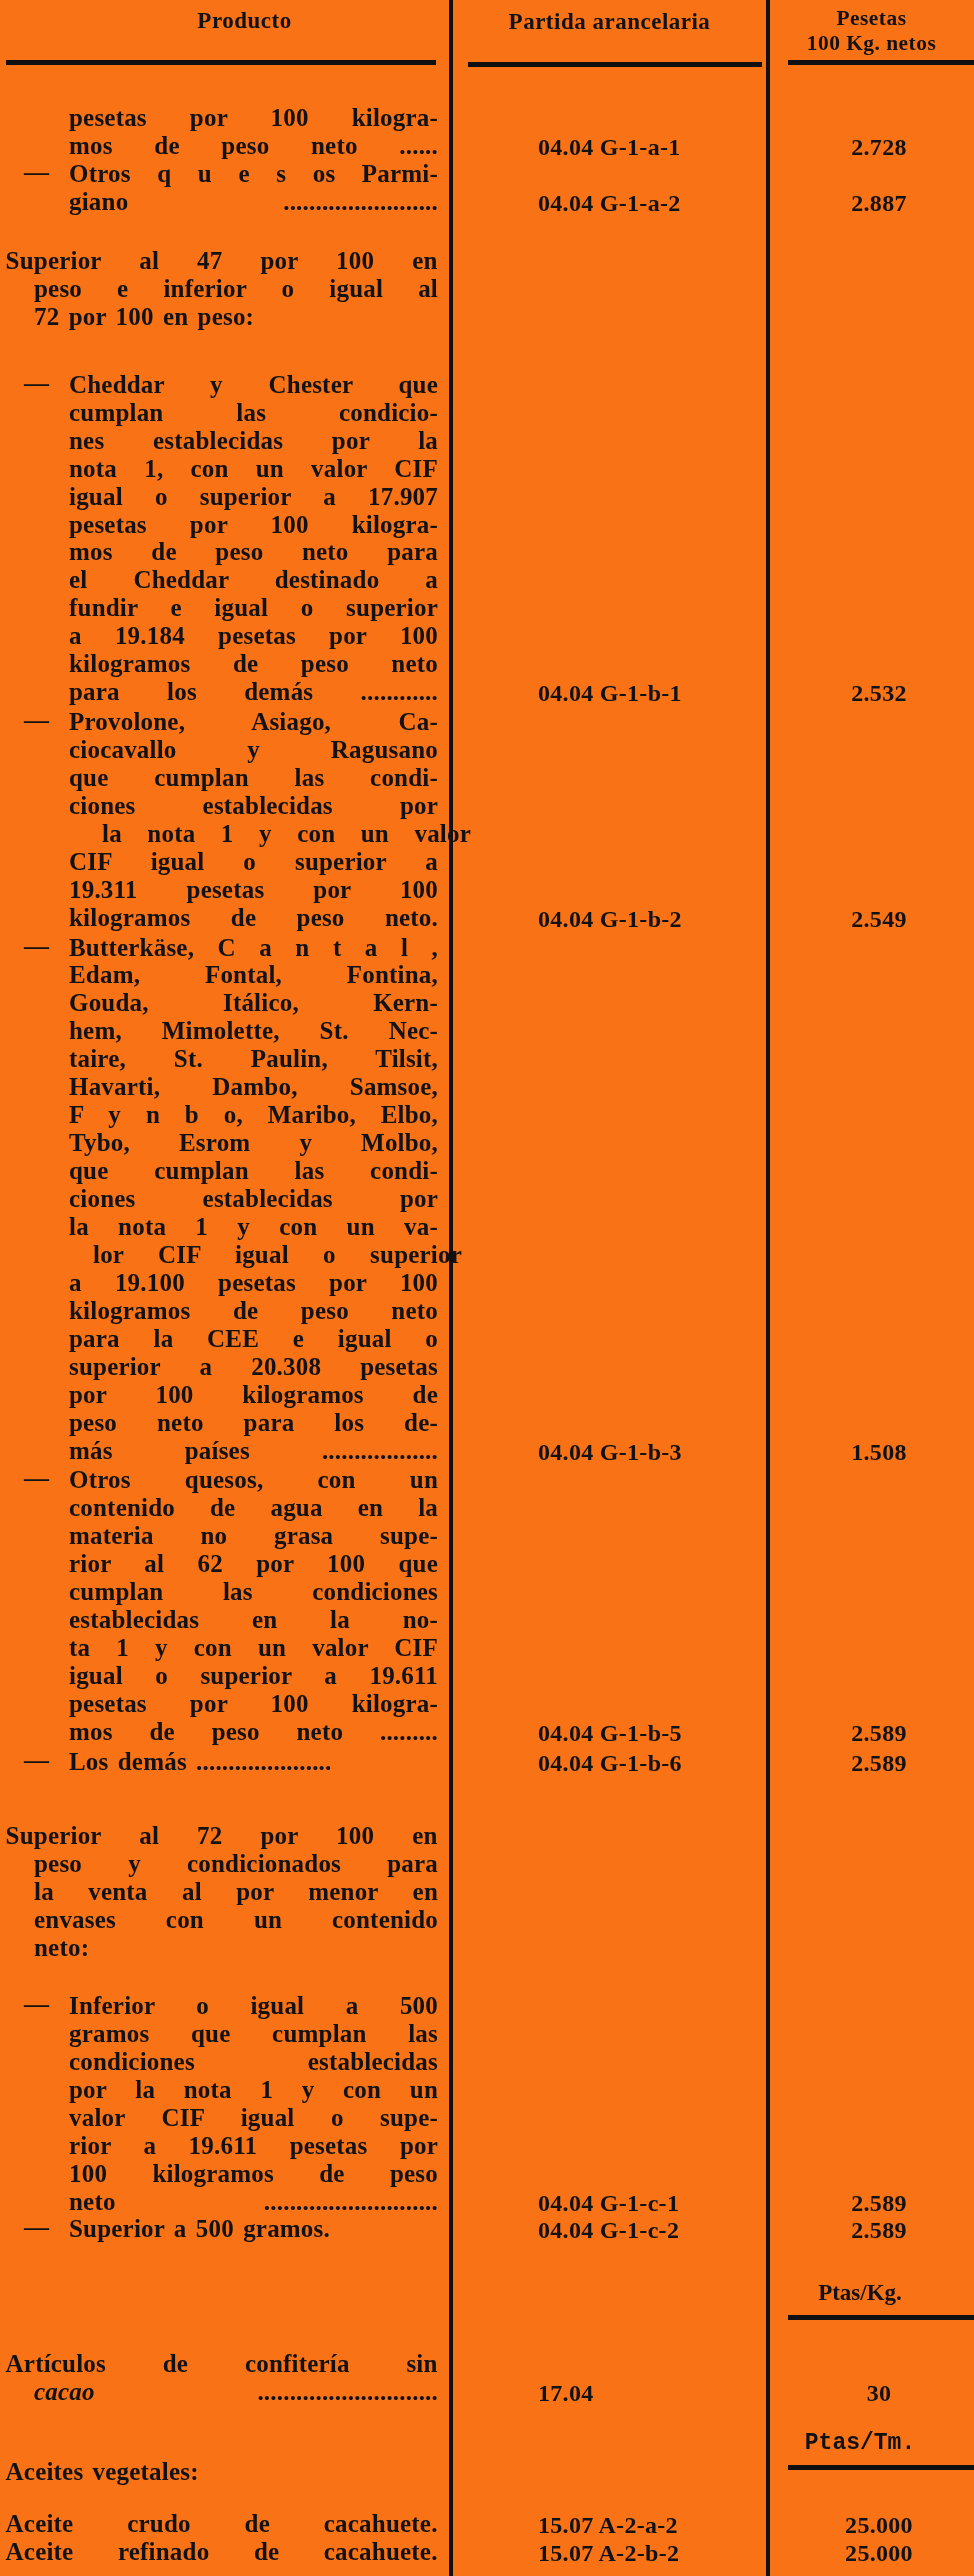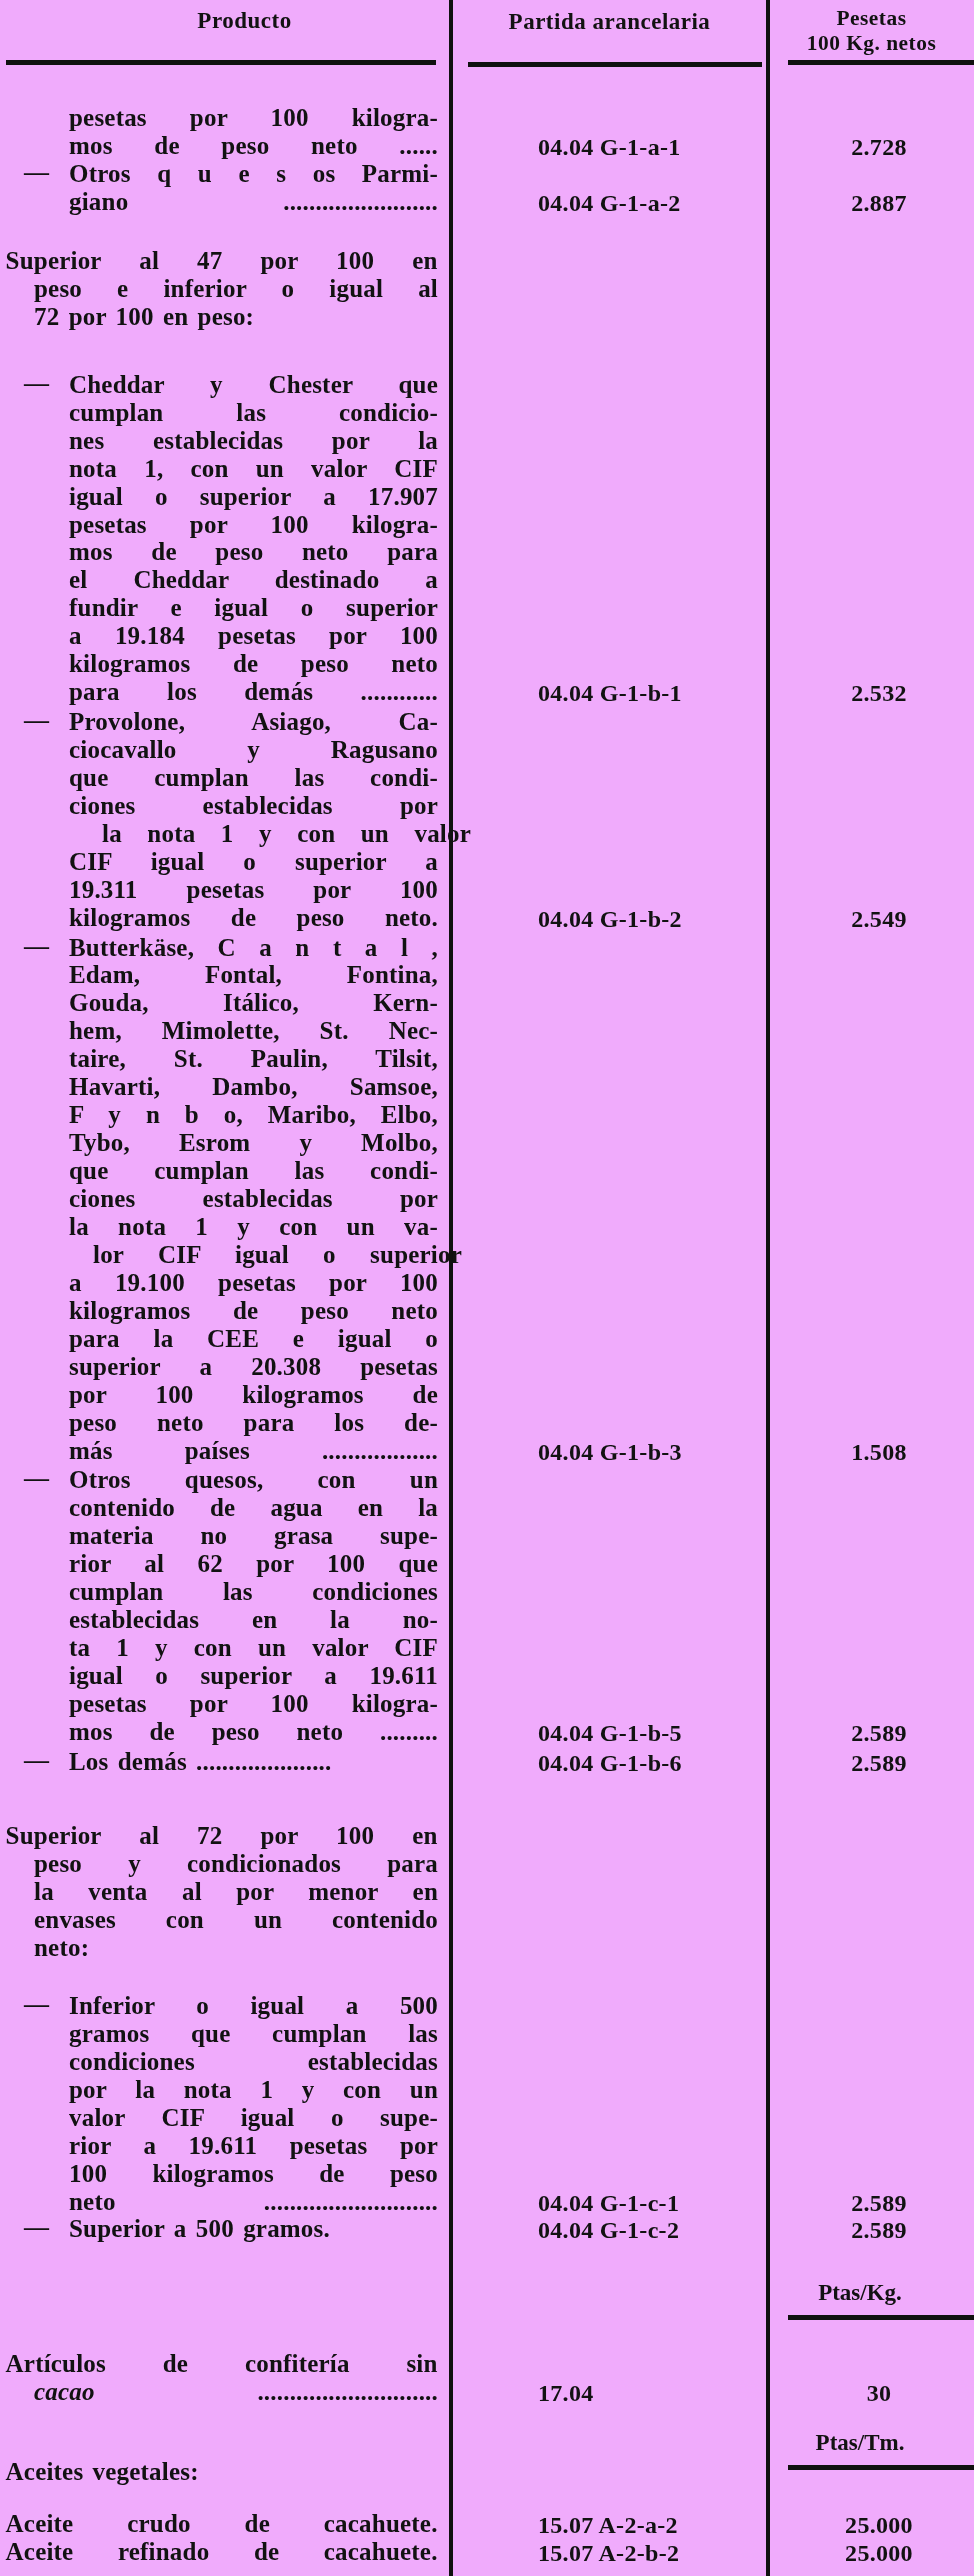--- a/index.html
+++ b/index.html
@@ -1,20 +1,20 @@
 <!DOCTYPE html>
 <html style="font-size:15px"><head>
 <meta charset="utf-8">
 <style>
   html,body{margin:0;padding:0;background:#e8e8e4;}
   .page{
     position:relative;
     width:975px;height:2576px;
     margin:0 auto;
-    background:#f0abfc;
+    background:#f97316;
     color:#121212;
     font-family:"Liberation Serif","DejaVu Serif",serif;
     font-weight:700;
     overflow:hidden;
   }
   
   .h-prod{position:absolute;left:37px;top:7.5px;width:415px;text-align:center;font-size:23px;letter-spacing:0.5px;}
   .h-tar{position:absolute;left:455px;top:9.3px;width:309px;text-align:center;font-size:23px;letter-spacing:0.5px;}
   .h-pes{position:absolute;left:768px;top:5.6px;width:207px;text-align:center;font-size:21.4px;line-height:25px;letter-spacing:0.5px;}
   
@@ -516,21 +516,21 @@
       <span class="tcell">15.07 A-2-b-2</span>
       <span class="vcell">25.000</span>
     </div>
     </div>
 
   <div>
 
   <div class="unit-row" style="top: 2280px;">
       <span class="ucell">Ptas/Kg.</span>
     </div>
-      <div class="unit-row" style="top: 2430px;">
+      <div class="unit-row" style="top: 2430px; font-family: Liberation Mono, monospace;">
       <span class="ucell">Ptas/Tm.</span>
     </div>
     </div>
 
   <div class="hrule" style="left:788px;top:2315px;width:186px;"></div>
   <div class="hrule" style="left:788px;top:2465px;width:186px;"></div>
 
 </div>
 
 

